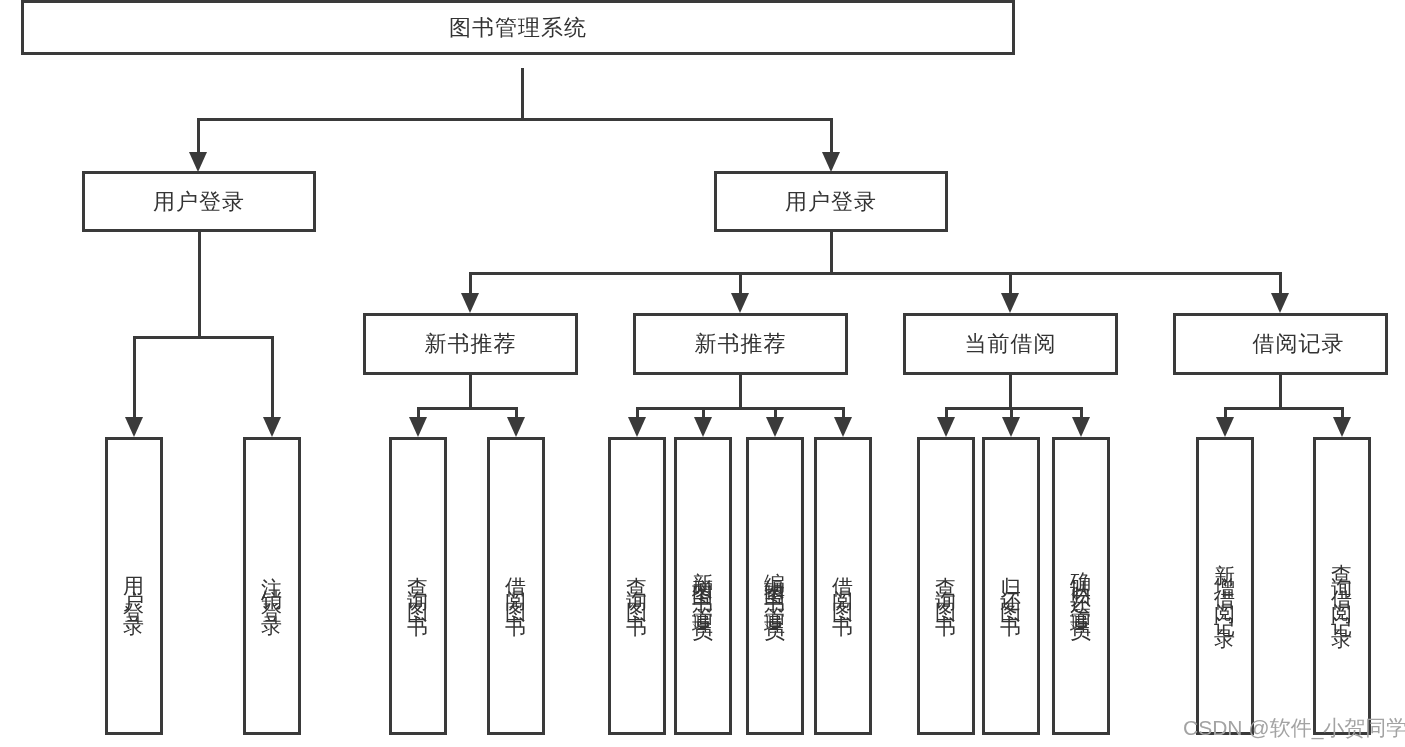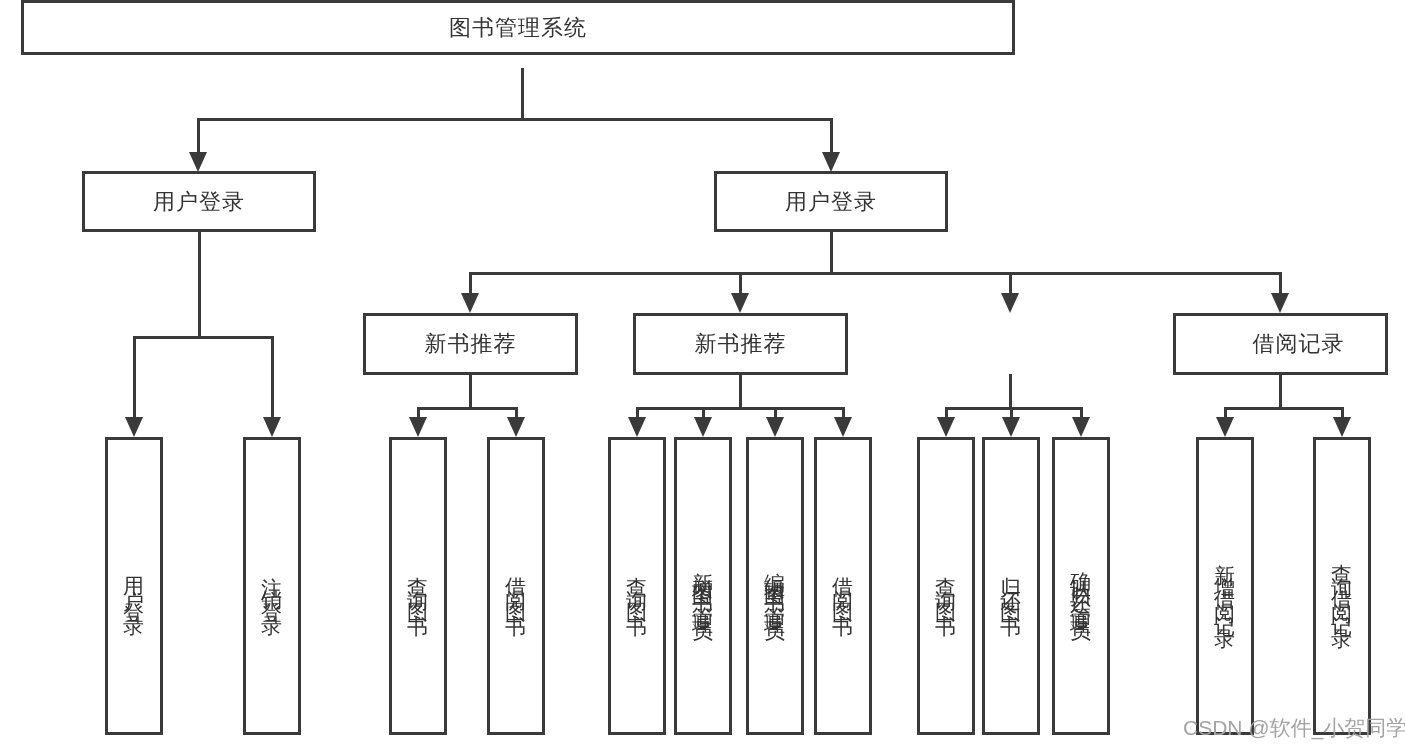--- a/index.html
+++ b/index.html
@@ -110,20 +110,23 @@
   <div class="ahead" style="left:1001px; top:293px;"></div>
   <div class="vline" style="left:1279px; top:272px; height:24px;"></div>
   <div class="ahead" style="left:1271px; top:293px;"></div>
 
   <div class="box" style="left:363px; top:313px; width:215px; height:62px;">
     <span>新书推荐</span>
   </div>
   <div class="box" style="left:633px; top:313px; width:215px; height:62px;">
     <span>新书推荐</span>
   </div>
+  <div class="box" style="left:903px; top:313px; width:215px; height:62px;">
+    <span>当前借阅</span>
+  </div>
   <div class="box" style="left:1173px; top:313px; width:215px; height:62px;padding-left:36px;">
     <span>借阅记录</span>
   </div>
 
   <div class="vline" style="left:469px; top:374px; height:36px;"></div>
   <div class="hline" style="left:417px; top:407px; width:101px;"></div>
   <div class="vline" style="left:417px; top:407px; height:14px;"></div>
   <div class="ahead" style="left:409px; top:417px;"></div>
   <div class="vline" style="left:515px; top:407px; height:14px;"></div>
   <div class="ahead" style="left:507px; top:417px;"></div>

